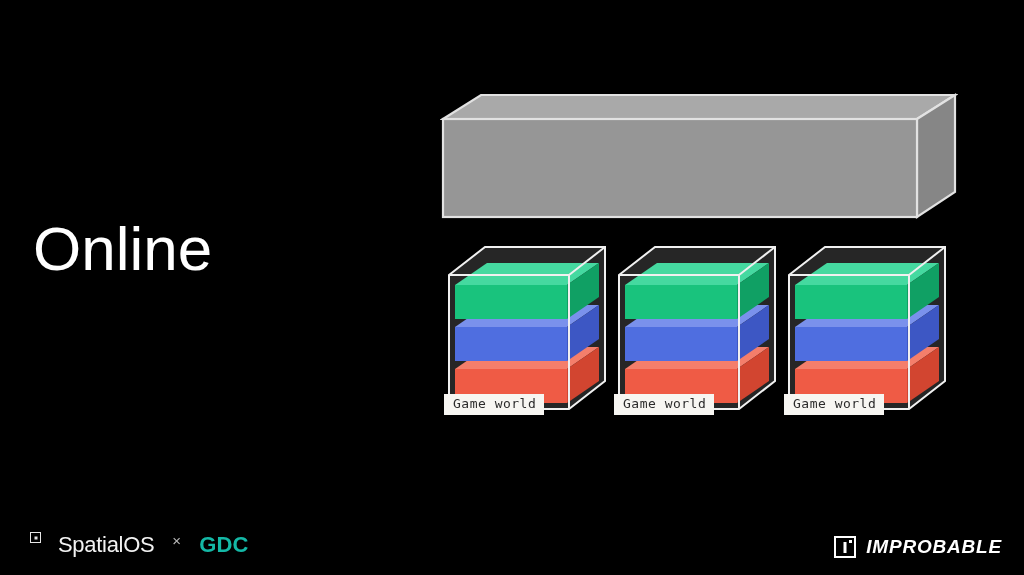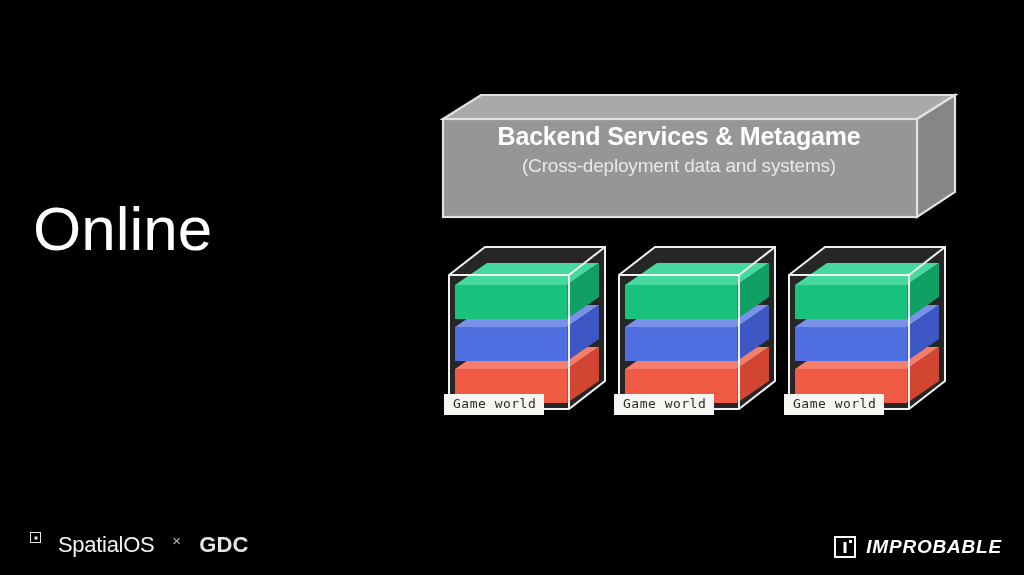--- a/index.html
+++ b/index.html
@@ -21,20 +21,21 @@
     left:33px; top:186px;
     width:340px;
   }
   .title-line {
     color:#ffffff;
     font-size:62px;
     font-weight:300;
     line-height:86px;
     letter-spacing:0px;
     white-space:nowrap;
+    margin-top:20px;
   }
 
   
   #backend-box {
     position:absolute;
     left:440px; top:93px;
     width:518px; height:127px;
   }
   #backend-box svg { display:block; width:518px; height:127px; }
   #backend-text {
@@ -110,21 +111,21 @@
     font-weight:500;
     letter-spacing:-0.3px;
   }
   #footer-x {
     color:#b9b9b9;
     font-size:15px;
     font-weight:400;
     padding:0 1px;
   }
   #gdc-text {
-    color:#e5e5e5;
+    color:#14b8a6;
     font-size:22px;
     font-weight:bold;
     letter-spacing:0.2px;
   }
 
   #footer-right {
     position:absolute;
     right:22px; top:532px;
     display:flex; align-items:center; gap:10px;
     height:30px;
@@ -169,24 +170,20 @@
 
   <div id="backend-box">
     <svg viewBox="0 0 518 127" xmlns="http://www.w3.org/2000/svg">
 
       <polygon points="3,26 41,2 515,2 477,26" fill="#a9a9a9" stroke="#e2e2e2" stroke-width="2.2"></polygon>
 
       <polygon points="477,26 515,2 515,99 477,124" fill="#868686" stroke="#e2e2e2" stroke-width="2.2"></polygon>
 
       <rect x="3" y="26" width="474" height="98" fill="#969696" stroke="#e2e2e2" stroke-width="2.2"></rect>
     </svg>
-    <div id="backend-text">
-      <div id="backend-title">Backend Services &amp; Metagame</div>
-      <div id="backend-sub">(Cross-deployment data and systems)</div>
-    </div>
   </div>
 
   <div class="cube" id="cube-0">
     <svg viewBox="0 0 172 178" xmlns="http://www.w3.org/2000/svg">
 
       <polygon points="8,34 44,6 164,6 164,140 128,168 8,168" fill="#262626"></polygon>
 
       <polygon points="14,128 46,106 158,106 126,128" fill="#f47e6b"></polygon>
       <polygon points="126,128 158,106 158,140 126,162" fill="#d24530"></polygon>
       <rect x="14" y="128" width="112" height="34" fill="#ef5b45"></rect>

